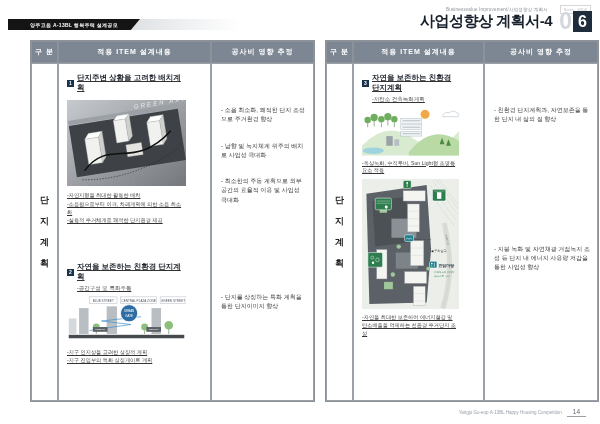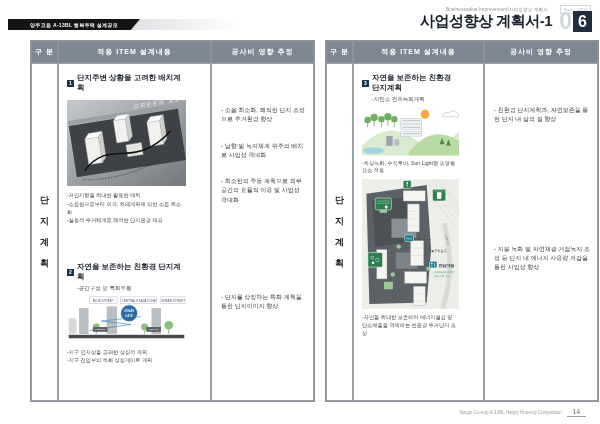--- a/index.html
+++ b/index.html
@@ -28,21 +28,21 @@
   .panel{position:absolute;top:40px;height:360px;display:grid;grid-template-rows:22px 1fr;
     border:1px solid #8d9299;background:#fff;}
   .panel-left{left:30px;width:283px;grid-template-columns:27px 1fr 103px;}
   .panel-right{left:325px;width:272px;grid-template-columns:27px 1fr 114px;}
   .hcell{background:#7d8794;color:#fff;font-size:7px;font-weight:bold;letter-spacing:1px;
     display:flex;align-items:center;justify-content:center;border:0.5px solid #8d9299;}
   .bcell{border:0.5px solid #9aa0a7;background:#fff;overflow:hidden;}
   .cat-cell{display:flex;flex-direction:column;align-items:center;justify-content:center;
     font-size:9px;font-weight:bold;color:#222;}
   .cat-cell span{margin:4px 0;}
-  .content-cell{padding:9px 24px 6px 8px;}
+  .content-cell{padding:9px 24px 6px 8px;text-decoration:underline;}
   .cost-cell{padding:42px 7px 8px 9px;font-size:6px;color:#3a3a3a;line-height:1.55;}
   .cost-note{margin-bottom:17px;}
   .item-title{display:flex;align-items:center;font-size:7.5px;font-weight:bold;color:#1d232b;}
   .num-ico{width:7px;height:7px;background:#16324c;color:#fff;font-size:5px;font-weight:bold;
     display:inline-flex;align-items:center;justify-content:center;margin-right:3px;flex:0 0 auto;}
   .item-sub{font-size:5.5px;color:#555;margin:3px 0 4px 10px;}
   .mini-bullets{margin-top:5px;font-size:5.2px;color:#444;line-height:1.6;}
   .diag{width:100%;display:block;}
   .diag-wrap1{margin-top:7px;}
   .item2{margin-top:38px;}
@@ -53,21 +53,21 @@
   .footer .ftxt{font-size:4.5px;color:#9aa0a6;}
   .footer .fpage{font-size:6.5px;color:#667;border-bottom:1px solid #9aa0a6;padding:0 6px 1px 6px;}
 </style>
 </head>
 <body>
 
 <div class="banner-grad"></div>
 <div class="banner">양주고읍 A-13BL 행복주택 설계공모</div>
 <div class="eyebrow">Businessvalue Improvement/사업성향상 계획서</div>
 <div class="scale-box">Scale : 1/600</div>
-<div class="page-title">사업성향상 계획서-1</div>
+<div class="page-title">사업성향상 계획서-4</div>
 <div class="page-num">
   <span class="zero">0</span>
   <span class="six">6</span>
 </div>
 
 <div class="panel panel-left">
   <div class="hcell">구 분</div>
   <div class="hcell">적용 ITEM 설계내용</div>
   <div class="hcell">공사비 영향 추정</div>
 

